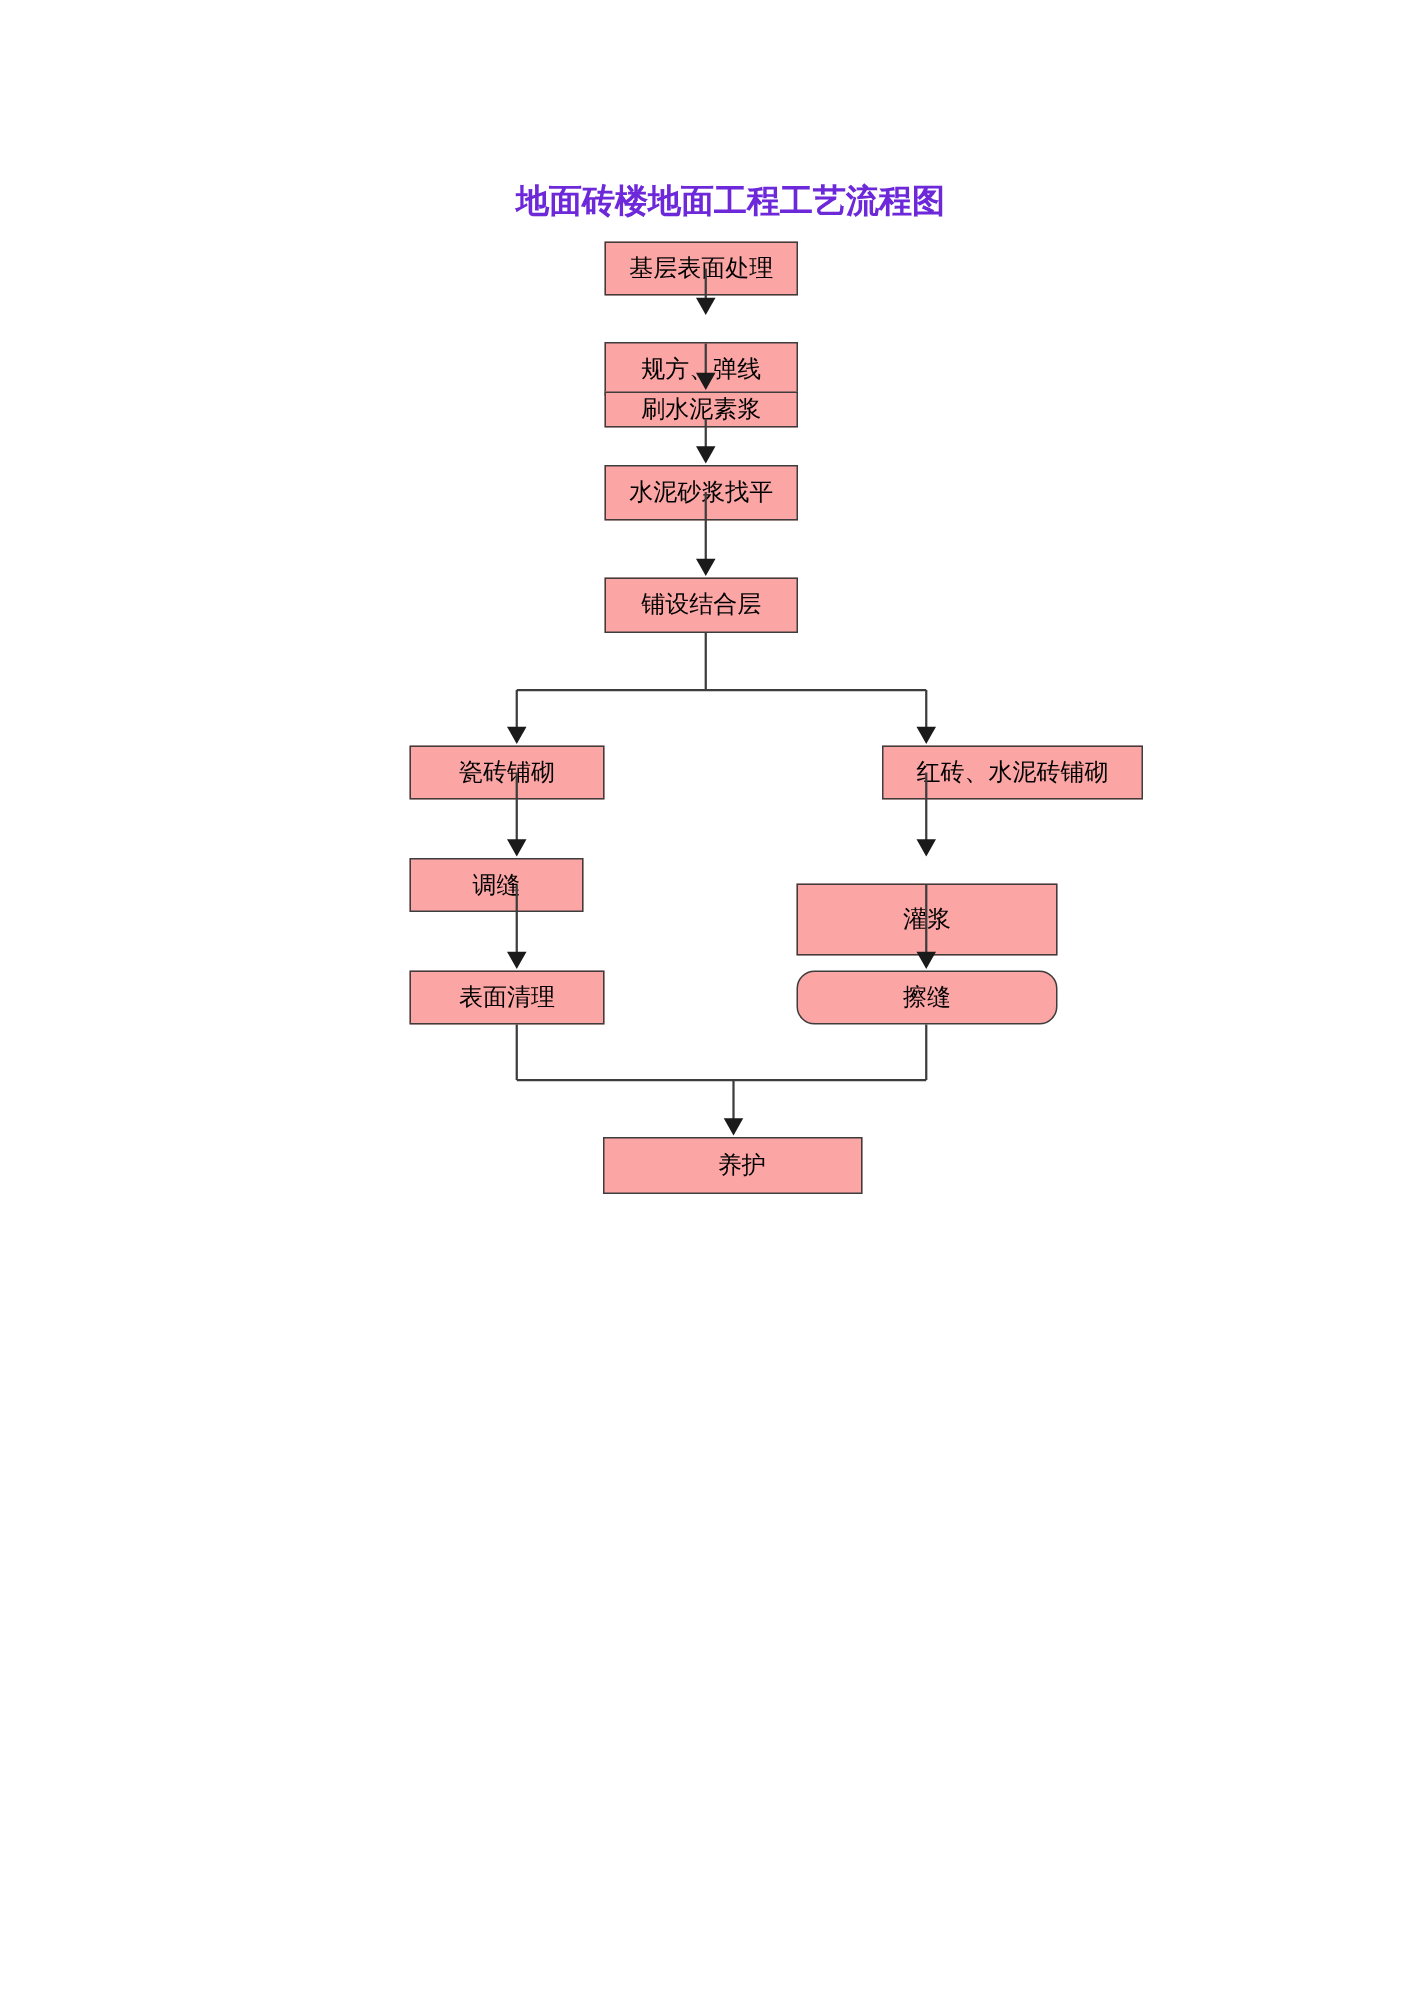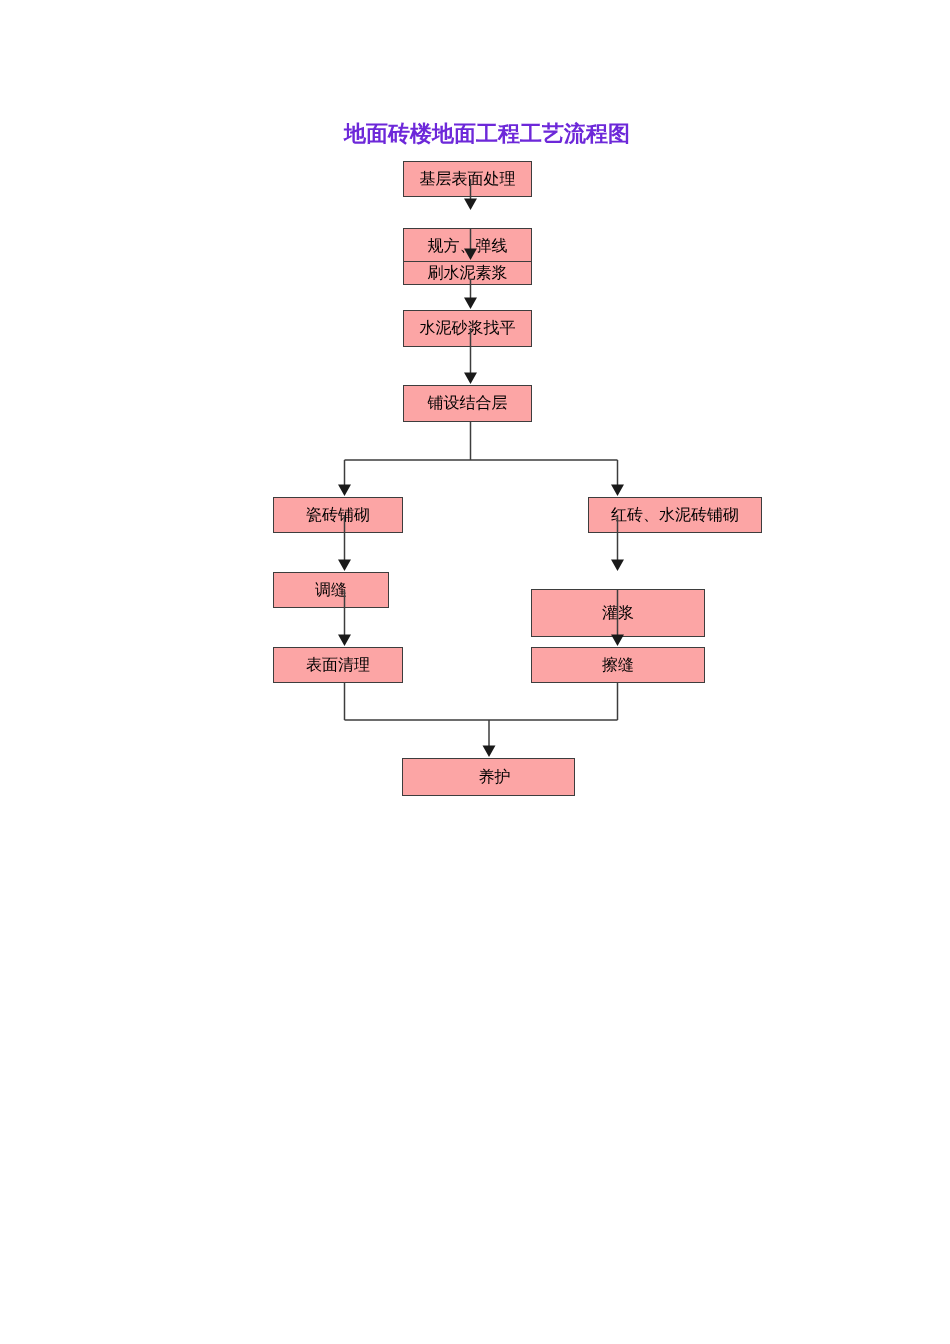--- a/index.html
+++ b/index.html
@@ -44,21 +44,21 @@
   .n3  { left: 403px; top: 261px; width: 129px; height: 24px; }
   .n4  { left: 403px; top: 310px; width: 129px; height: 37px; }
   .n5  { left: 403px; top: 385px; width: 129px; height: 37px; }
   
   .n6  { left: 273px; top: 497px; width: 130px; height: 36px; }
   .n8  { left: 273px; top: 572px; width: 116px; height: 36px; }
   .n10 { left: 273px; top: 647px; width: 130px; height: 36px; }
   
   .n7  { left: 544px; top: 497px; width: 174px; height: 36px; margin-left: 44px; }
   .n9  { left: 531px; top: 589px; width: 174px; height: 48px; }
-  .n11 { left: 531px; top: 647px; width: 174px; height: 36px; }
+  .n11 { left: 531px; top: 647px; width: 174px; height: 36px; border-radius: 12px; }
   
   .n12 { left: 402px; top: 758px; width: 173px; height: 38px; padding-left: 12px; }
 
   .connectors {
     position: absolute;
     left: 0;
     top: 0;
     width: 950px;
     height: 1344px;
     z-index: 2;

